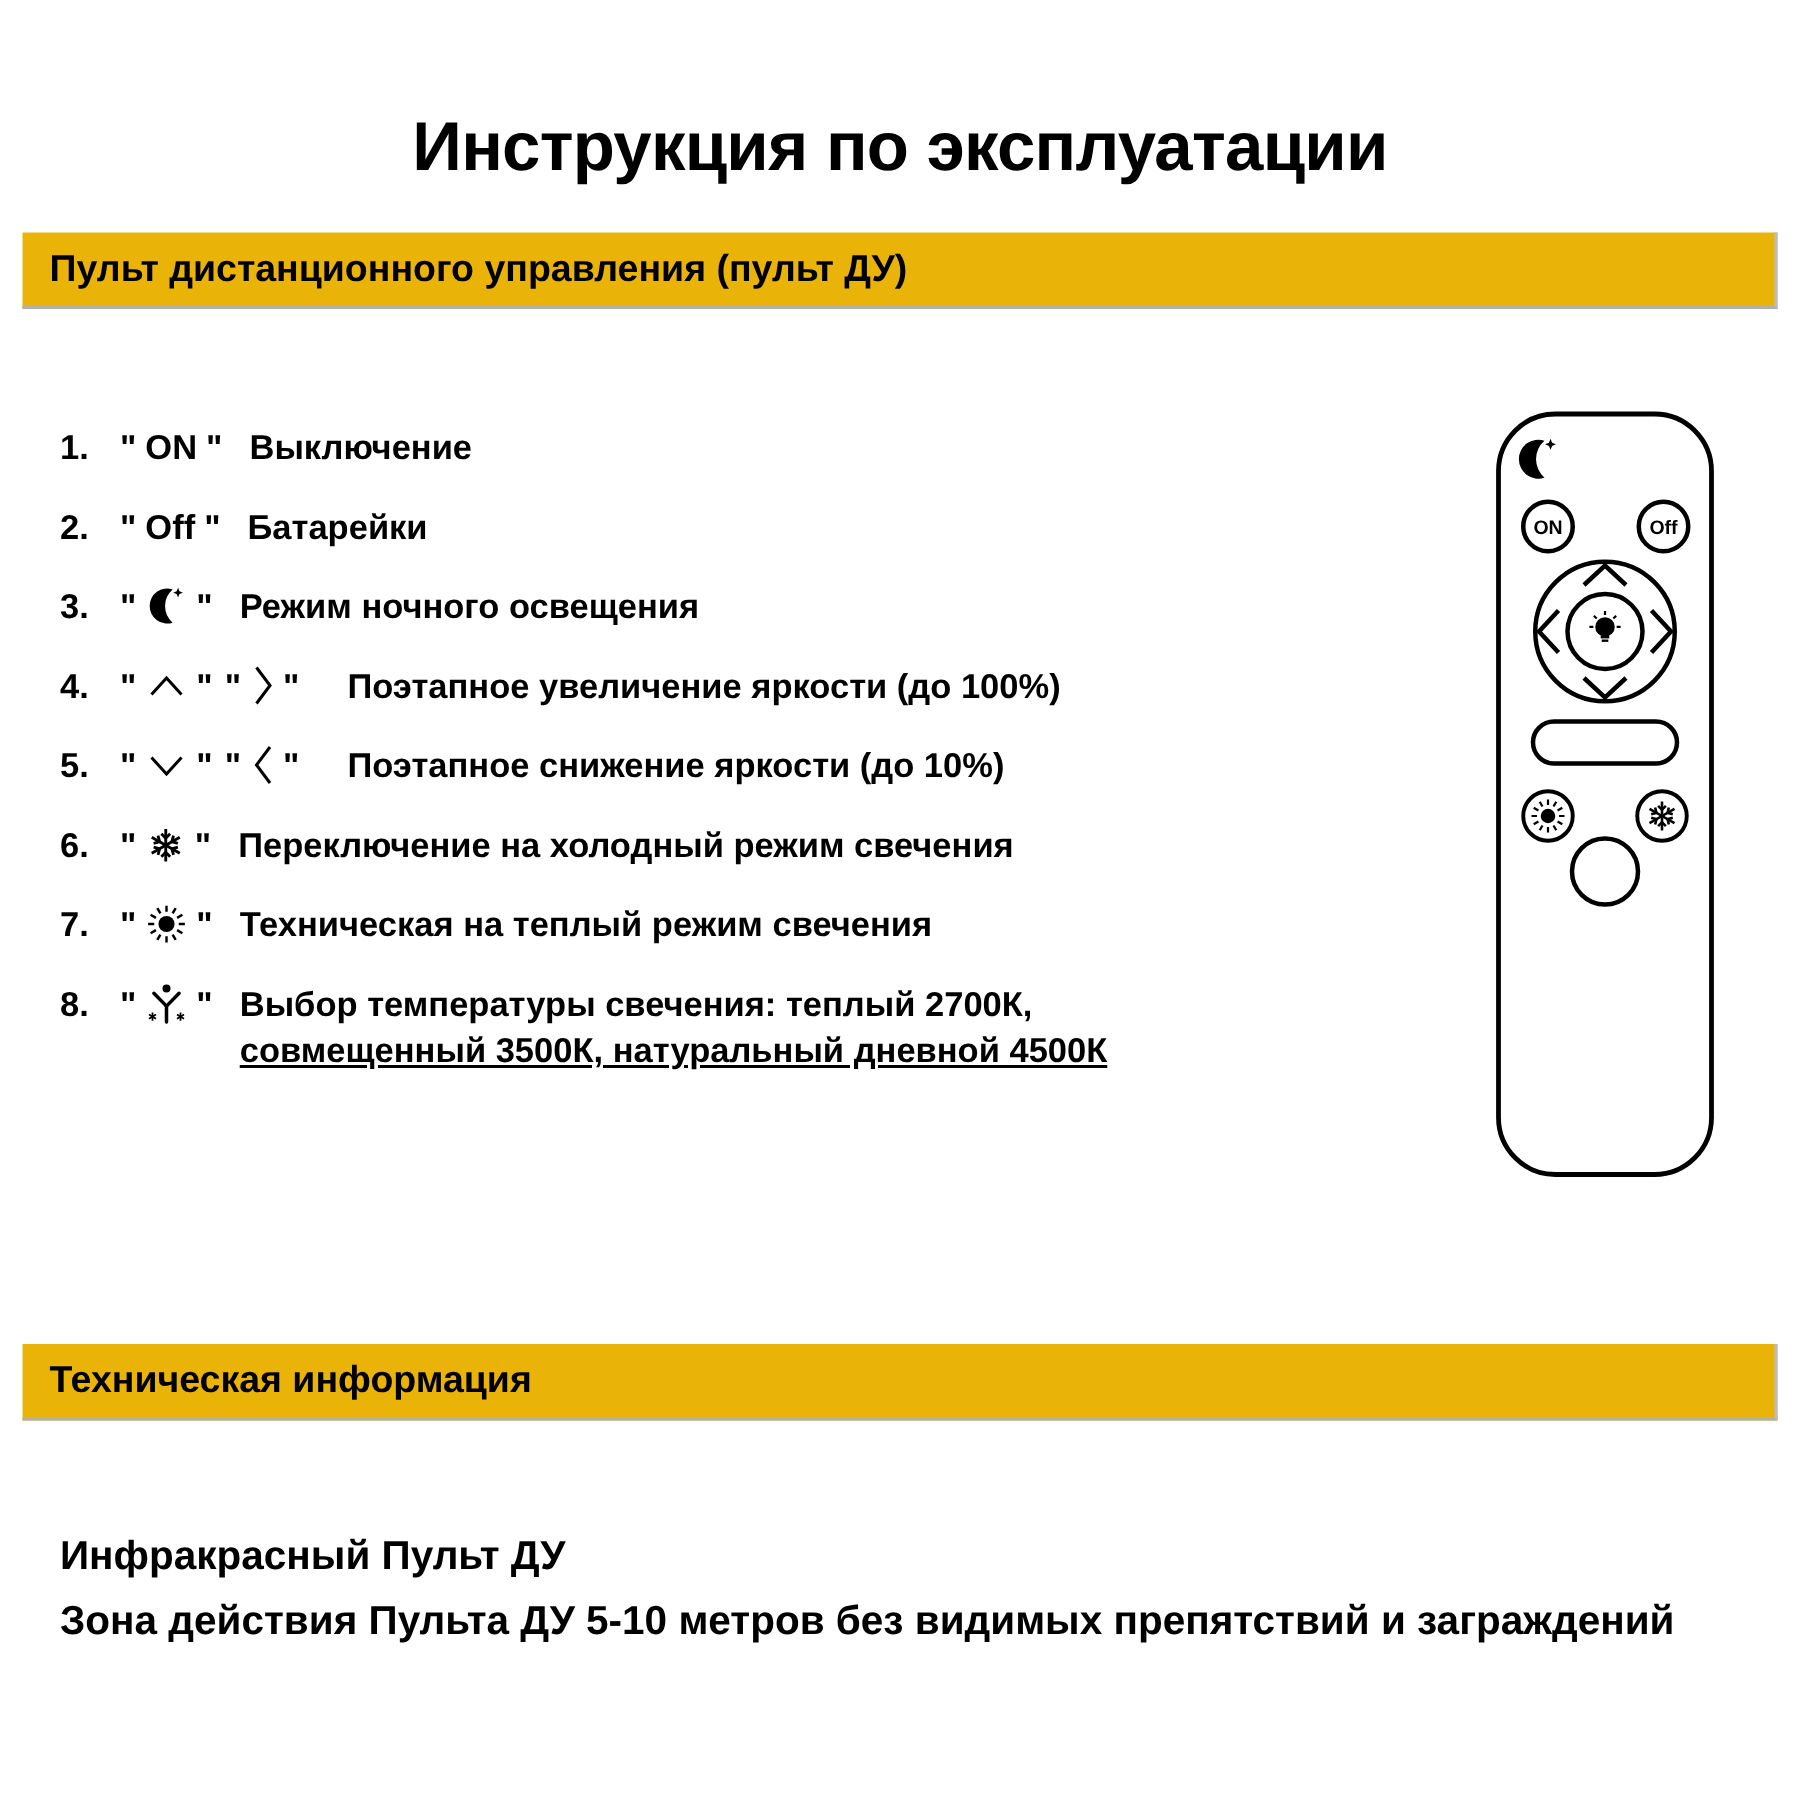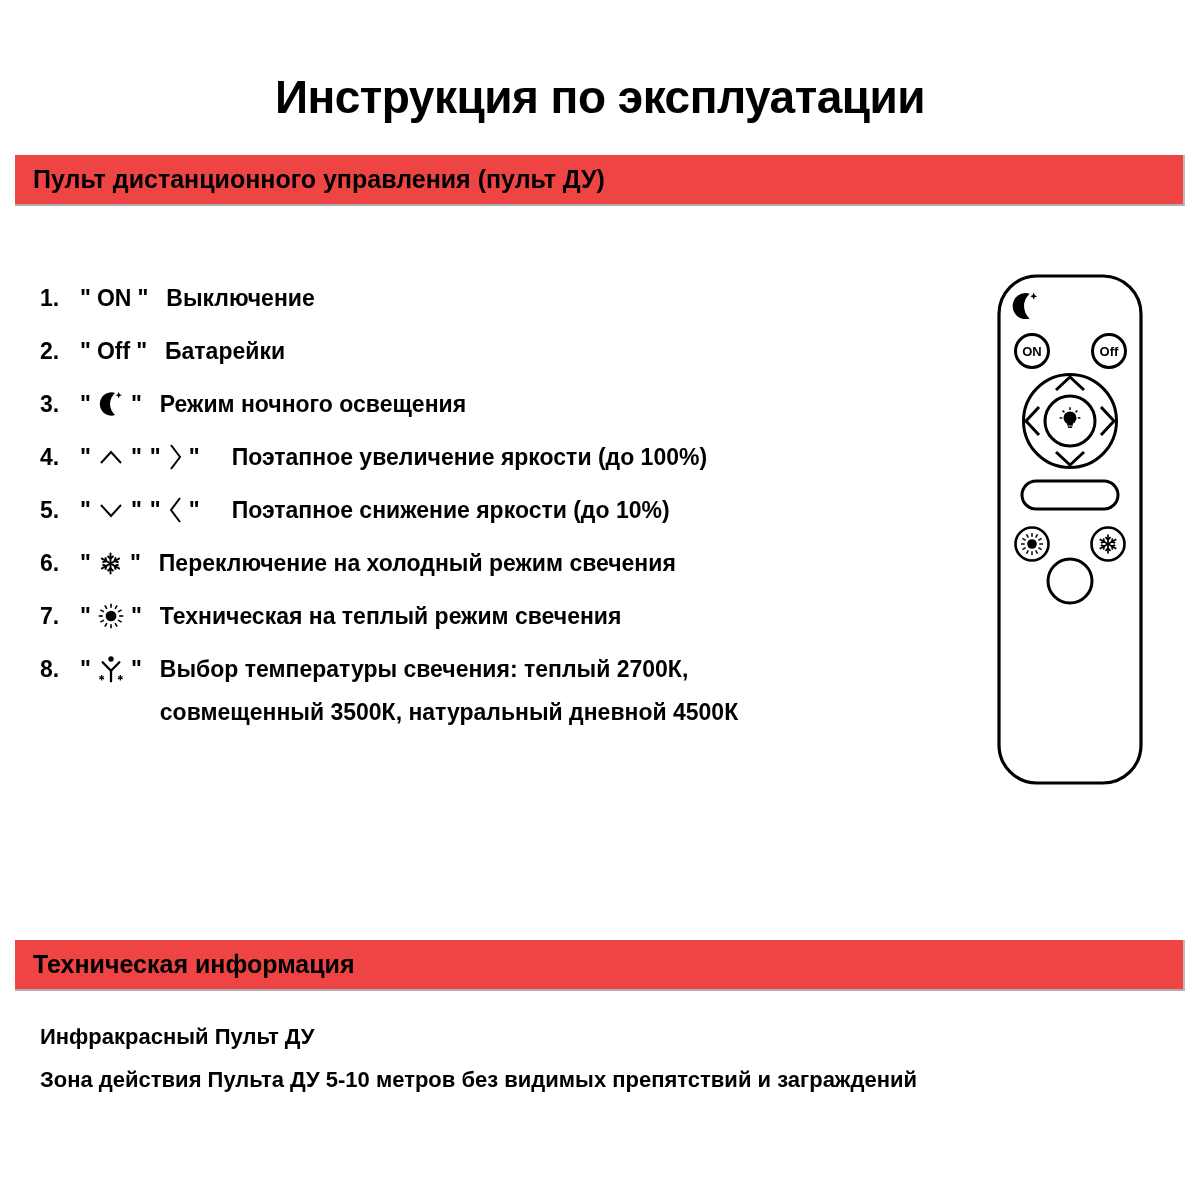--- a/index.html
+++ b/index.html
@@ -7,41 +7,41 @@
   .page {
     position:relative; width:1200px; height:1200px; background:#ffffff;
     font-family:"Liberation Sans", sans-serif; color:#000; overflow:hidden;
   }
   .page-title {
     position:absolute; top:70px; left:0; width:1200px;
     text-align:center; font-size:46px; font-weight:bold; letter-spacing:-0.5px;
   }
   .section-bar {
     position:absolute; left:15px; width:1170px; height:51px;
-    background:#ef4444; border-bottom:2px solid #b0b0b0; border-right:2px solid #bdbdbd;
+    background:#eab308; border-bottom:2px solid #b0b0b0; border-right:2px solid #bdbdbd;
     font-size:25px; font-weight:bold; line-height:49px; padding-left:18px;
   }
   .bar-remote { top:155px; }
-  .bar-tech   { top:940px; }
+  .bar-tech   { top:896px; }
 
   .list { position:absolute; left:40px; top:283px; width:900px; }
   .item { display:flex; align-items:flex-start; line-height:30px;
           font-size:23px; font-weight:bold; margin-bottom:23px; white-space:nowrap; }
   .num { display:inline-block; min-width:26px; margin-right:10px; }
   .q   { margin:0 4px; }
   .kw  { margin:0 2px; }
   .gap { display:inline-block; width:14px; }
   .iconwrap { display:inline-flex; align-items:center; justify-content:center;
               height:30px; margin:0 2px; }
   .txtblock { white-space:normal; }
   .txtblock div { line-height:30px; }
-  .txtblock div + div { margin-top:13px; }
+  .txtblock div + div { margin-top:1px;text-decoration:underline; }
 
   .tech-lines { position:absolute; left:40px; top:1022px; width:1140px; }
-  .tech-line { font-size:22px; font-weight:bold; line-height:30px; margin-bottom:13px; }
+  .tech-line { font-size:27px; font-weight:bold; line-height:30px; margin-bottom:13px; }
 
   .remote-wrap { position:absolute; left:995px; top:272px; width:150px; height:515px; }
   svg text { font-family:"Liberation Sans", sans-serif; }
   .hidden-defs { position:absolute; width:0; height:0; overflow:hidden; }
 </style>
 </head>
 <body>
 
 <svg class="hidden-defs" aria-hidden="true">
   <defs>

